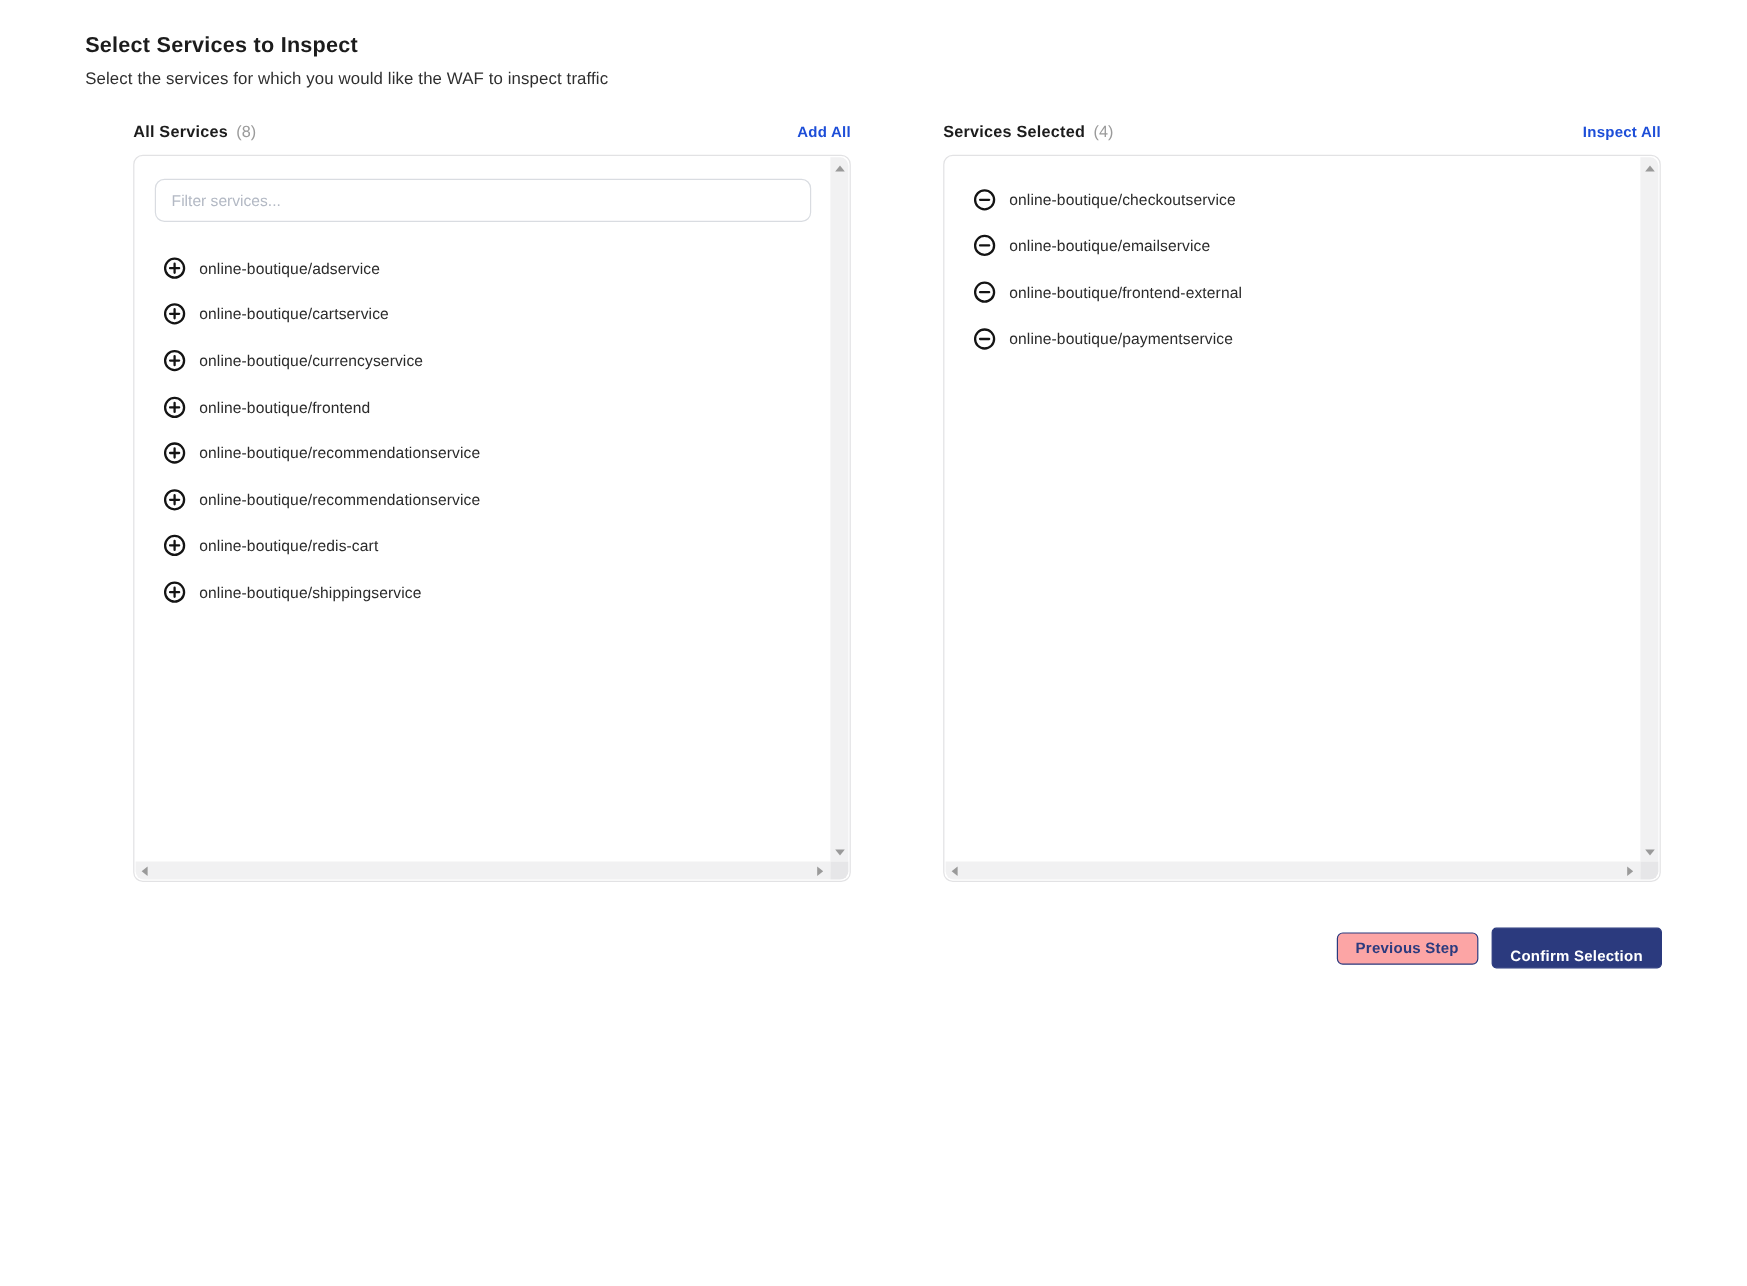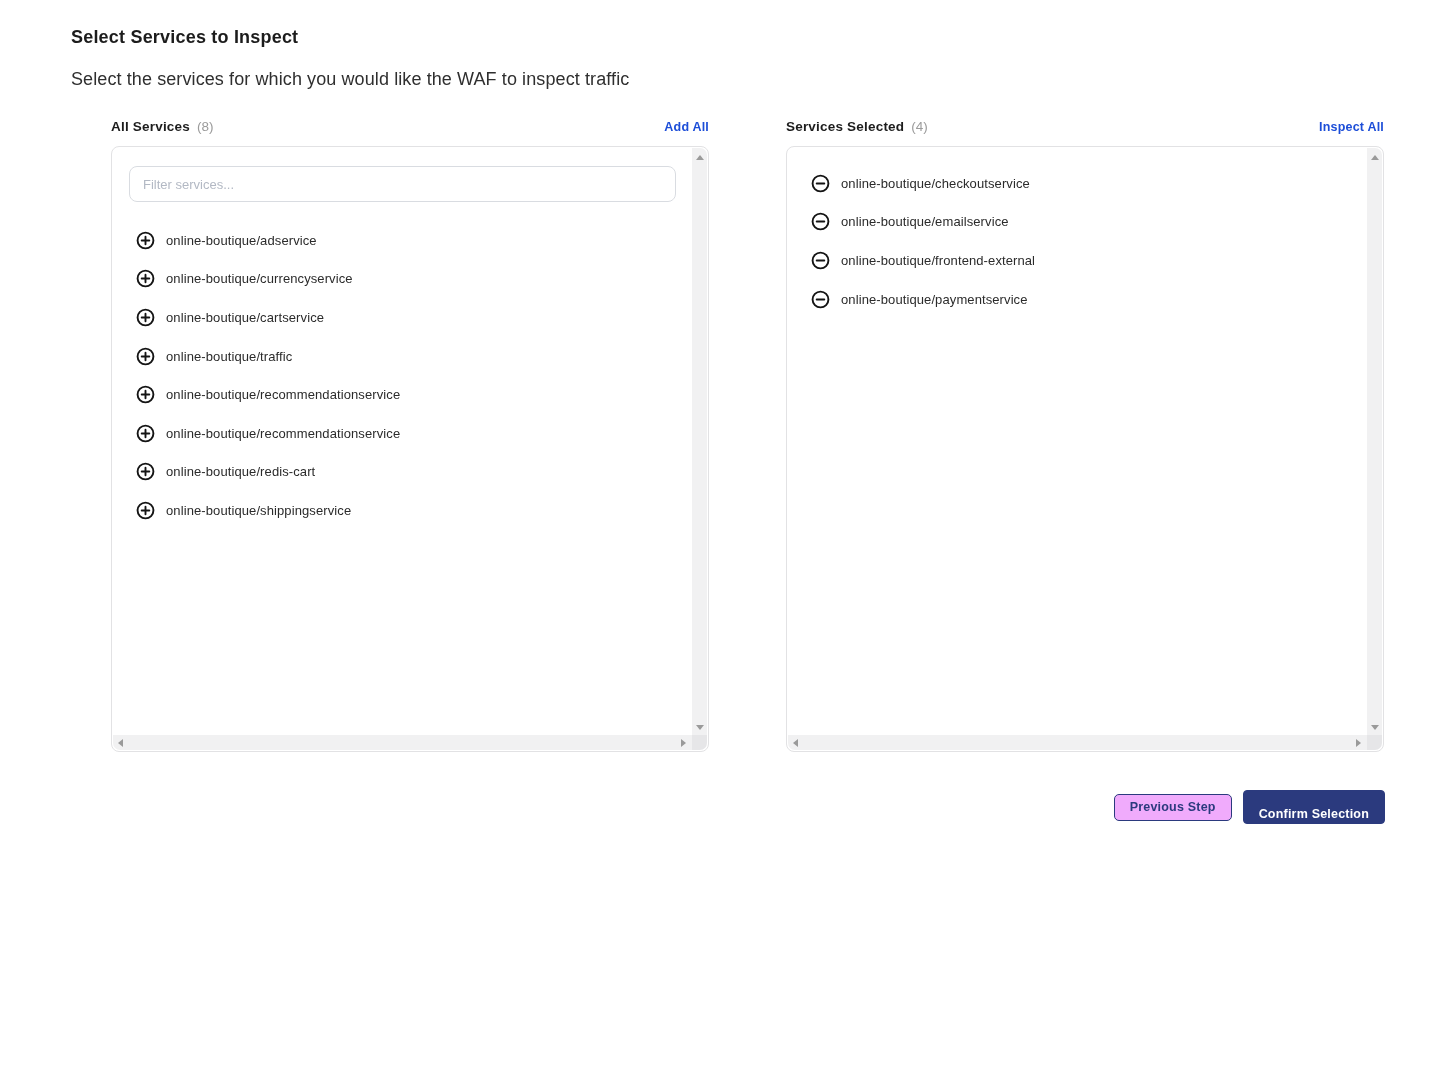--- a/index.html
+++ b/index.html
@@ -6,24 +6,24 @@
   html,body { width:1456px; height:1072px; background:#ffffff; overflow:hidden; }
   body {
     font-family:"Liberation Sans", sans-serif;
     color:#262626;
     -webkit-font-smoothing:antialiased;
   }
   .page { padding:27px 71px 0 71px; }
 
   .page-title {
     font-size:18px; font-weight:700; letter-spacing:.2px; color:#1c1c1c;
-    margin-bottom:21px;
+    margin-bottom:9px;
   }
   .page-subtitle {
-    font-size:18px; color:#2f2f2f; letter-spacing:.1px;
+    font-size:14px; color:#2f2f2f; letter-spacing:.1px;
     margin-bottom:29px;
   }
 
   .columns { display:flex; gap:37px; }
   .col { width:638px;padding-left:40px; }
 
   .col-header {
     display:flex; align-items:baseline; justify-content:space-between;
     margin-bottom:12px; padding-left:0px;
   }
@@ -86,21 +86,21 @@
   .tri-down { width:0; height:0; border-left:4px solid transparent; border-right:4px solid transparent; border-top:5px solid #9a9a9a; }
   .tri-left { width:0; height:0; border-top:4px solid transparent; border-bottom:4px solid transparent; border-right:5px solid #9a9a9a; }
   .tri-right{ width:0; height:0; border-top:4px solid transparent; border-bottom:4px solid transparent; border-left:5px solid #9a9a9a; }
 
   .footer {
     display:flex; justify-content:flex-end; align-items:center; gap:11px;
     margin-top:38px;
   }
   .btn { font-family:inherit; font-size:12.5px; font-weight:700; letter-spacing:.2px; cursor:pointer; }
   .btn-outline {
-    background:#f0abfc; color:#2b3a7e; border:1.5px solid #2b3a7e;
+    background:#fca5a5; color:#2b3a7e; border:1.5px solid #2b3a7e;
     border-radius:5px; height:27px; padding:0 15px;
   }
   .btn-solid {
     background:#2b3a7e; color:#ffffff; border:1px solid #2b3a7e;
     border-radius:4px; height:28px; padding:16px 15px;
   }
 </style>
 </head>
 <body>
 
@@ -137,41 +137,41 @@
               <span class="svc-label">online-boutique/adservice</span>
             </div>
 
             <div class="svc-item">
               <span class="icon">
                 <svg width="19" height="19" viewBox="0 0 24 24" fill="none">
                   <circle cx="12" cy="12" r="10" stroke="currentColor" stroke-width="2.4"></circle>
                   <path d="M12 7.2v9.6M7.2 12h9.6" stroke="currentColor" stroke-width="2.4" stroke-linecap="round"></path>
                 </svg>
               </span>
+              <span class="svc-label">online-boutique/cartservice</span>
+            </div>
+
+            <div class="svc-item">
+              <span class="icon">
+                <svg width="19" height="19" viewBox="0 0 24 24" fill="none">
+                  <circle cx="12" cy="12" r="10" stroke="currentColor" stroke-width="2.4"></circle>
+                  <path d="M12 7.2v9.6M7.2 12h9.6" stroke="currentColor" stroke-width="2.4" stroke-linecap="round"></path>
+                </svg>
+              </span>
               <span class="svc-label">online-boutique/currencyservice</span>
             </div>
 
             <div class="svc-item">
               <span class="icon">
                 <svg width="19" height="19" viewBox="0 0 24 24" fill="none">
                   <circle cx="12" cy="12" r="10" stroke="currentColor" stroke-width="2.4"></circle>
                   <path d="M12 7.2v9.6M7.2 12h9.6" stroke="currentColor" stroke-width="2.4" stroke-linecap="round"></path>
                 </svg>
               </span>
-              <span class="svc-label">online-boutique/cartservice</span>
-            </div>
-
-            <div class="svc-item">
-              <span class="icon">
-                <svg width="19" height="19" viewBox="0 0 24 24" fill="none">
-                  <circle cx="12" cy="12" r="10" stroke="currentColor" stroke-width="2.4"></circle>
-                  <path d="M12 7.2v9.6M7.2 12h9.6" stroke="currentColor" stroke-width="2.4" stroke-linecap="round"></path>
-                </svg>
-              </span>
-              <span class="svc-label">online-boutique/traffic</span>
+              <span class="svc-label">online-boutique/frontend</span>
             </div>
 
             <div class="svc-item">
               <span class="icon">
                 <svg width="19" height="19" viewBox="0 0 24 24" fill="none">
                   <circle cx="12" cy="12" r="10" stroke="currentColor" stroke-width="2.4"></circle>
                   <path d="M12 7.2v9.6M7.2 12h9.6" stroke="currentColor" stroke-width="2.4" stroke-linecap="round"></path>
                 </svg>
               </span>
               <span class="svc-label">online-boutique/recommendationservice</span>

